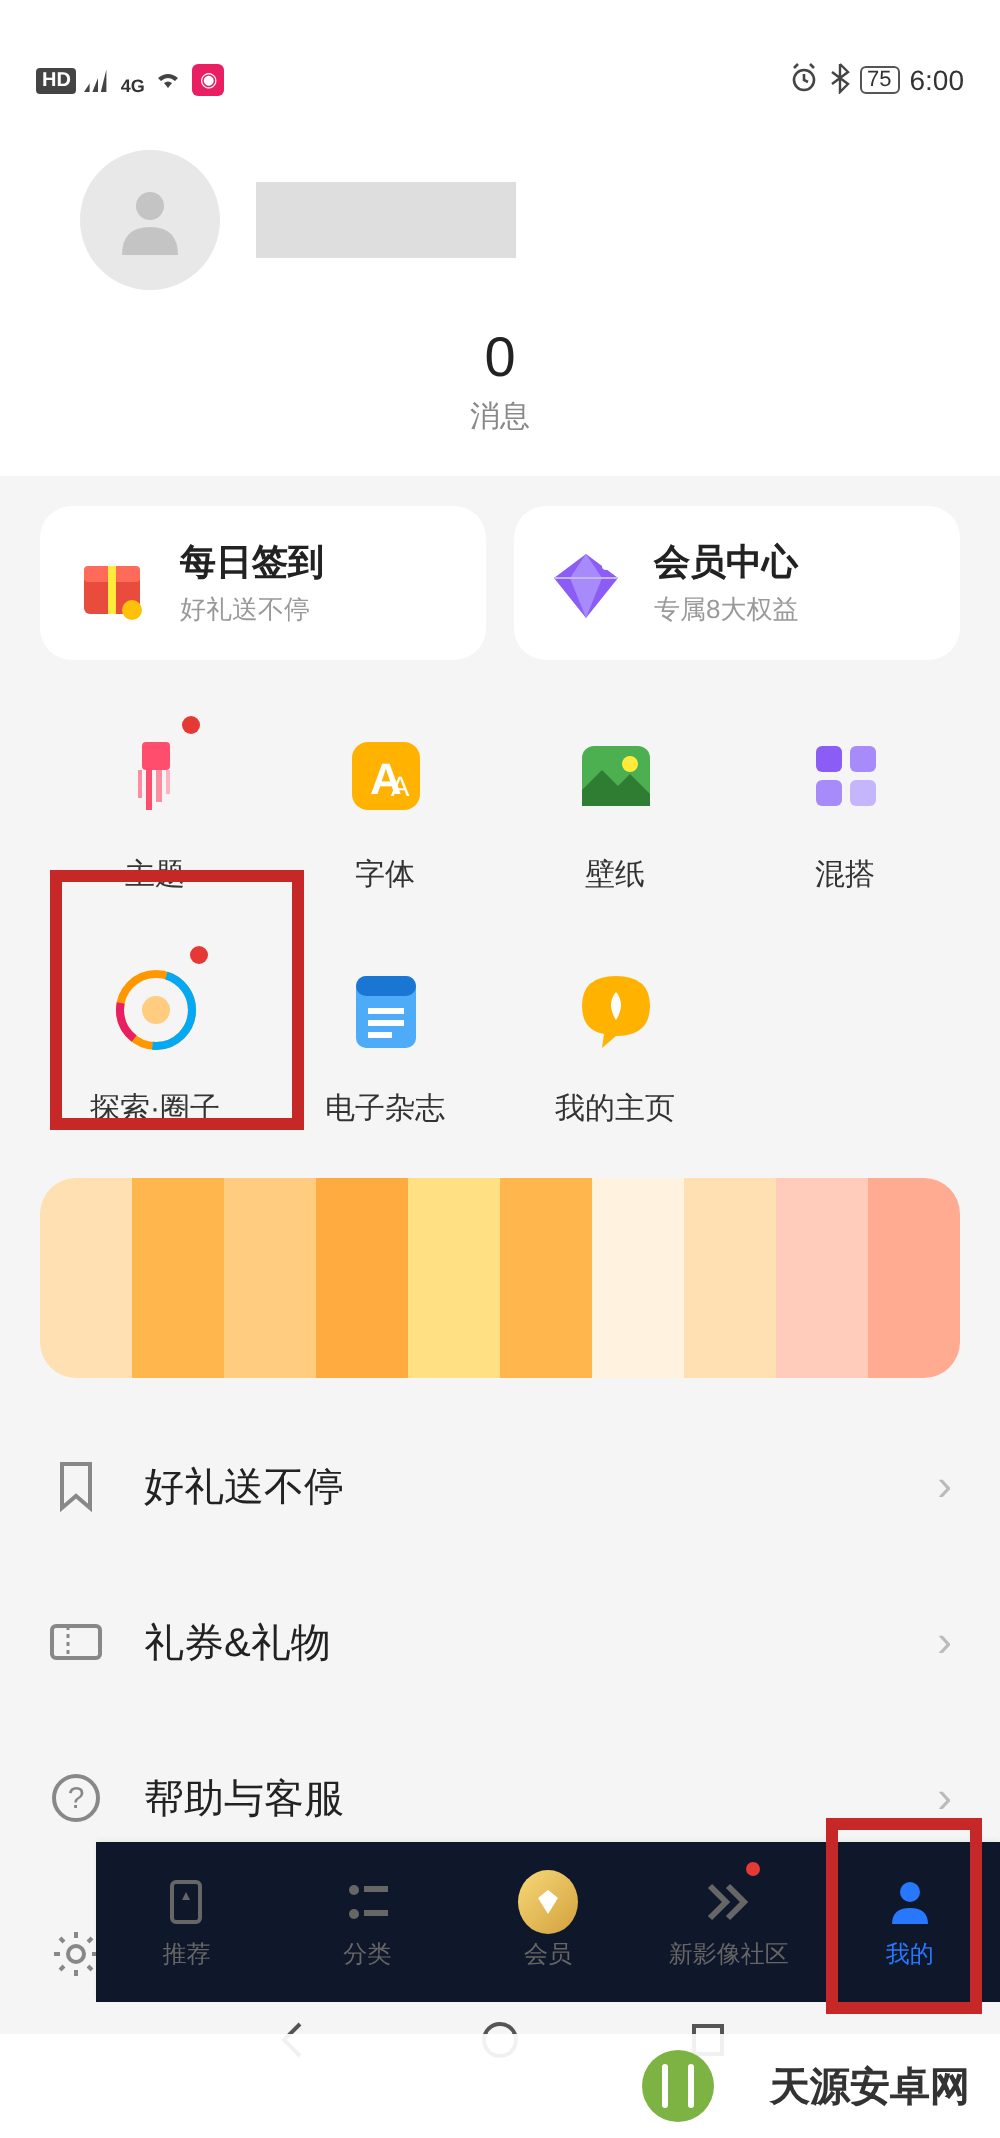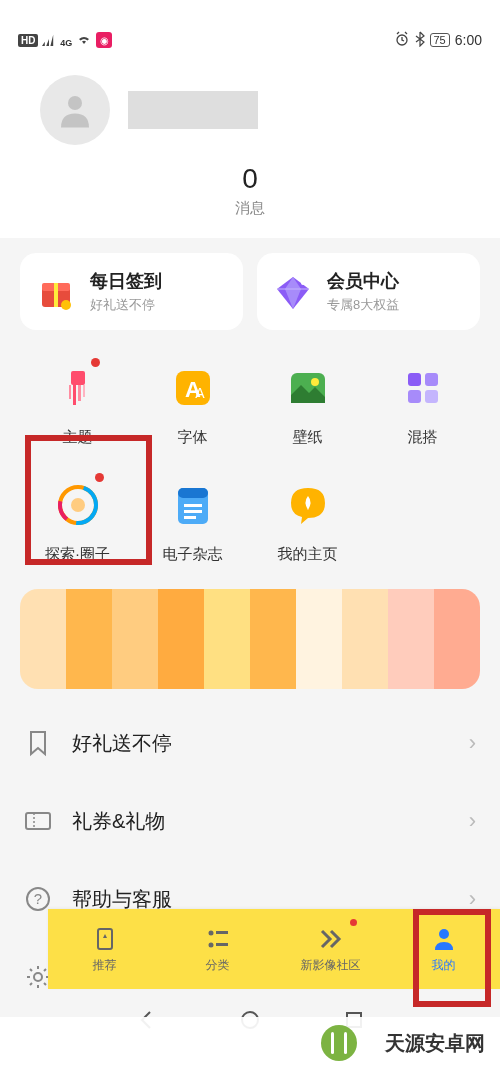--- a/index.html
+++ b/index.html
@@ -64,21 +64,21 @@
     .bp{flex:1;}
 
     
     .list{margin:15px 24px;}
     .list-row{display:flex;align-items:center;height:78px;gap:20px;}
     .list-icon{width:28px;height:28px;color:#888;display:flex;align-items:center;justify-content:center;}
     .list-label{flex:1;font-size:20px;color:#222;}
     .chev{color:#bbb;font-size:22px;}
 
     
-    .bottom-nav{position:absolute;bottom:80px;left:0;right:0;height:80px;background:#fde047;display:flex;box-shadow:0 -1px 3px rgba(0,0,0,.05);margin-left:48px;}
+    .bottom-nav{position:absolute;bottom:68px;left:0;right:0;height:80px;background:#0f172a;display:flex;box-shadow:0 -1px 3px rgba(0,0,0,.05);margin-left:48px;}
     .nav-item{flex:1;display:flex;flex-direction:column;align-items:center;justify-content:center;position:relative;}
     .nav-icon{width:30px;height:30px;display:flex;align-items:center;justify-content:center;color:#666;}
     .nav-label{font-size:12px;color:#666;margin-top:3px;}
     .nav-active .nav-icon,.nav-active .nav-label{color:#2878ff;}
     .nav-dot{position:absolute;top:10px;right:30px;width:7px;height:7px;background:#e53935;border-radius:50%;}
     .member-circle{width:32px;height:32px;border-radius:50%;background:linear-gradient(135deg,#f8d878,#d1a13c);display:flex;align-items:center;justify-content:center;}
 
     
     .sys-nav{position:absolute;bottom:26px;left:0;right:0;height:42px;display:flex;justify-content:center;gap:80px;align-items:center;color:#555;}
     .sys-nav svg{width:24px;height:24px;}
@@ -345,20 +345,30 @@
       <svg width="26" height="26" viewBox="0 0 26 26">
           <circle cx="6" cy="7" r="2.5" fill="#666"></circle>
           <circle cx="6" cy="19" r="2.5" fill="#666"></circle>
           <rect x="11" y="5" width="12" height="3" fill="#666"></rect>
           <rect x="11" y="17" width="12" height="3" fill="#666"></rect>
         </svg>
     </div>
     <div class="nav-label">分类</div>
   </div>
   <div class="nav-item">
+    <div class="nav-icon">
+      <div class="member-circle">
+          <svg width="16" height="16" viewBox="0 0 16 16">
+            <path d="M3 6 L8 2 L13 6 L8 14 Z" fill="#fff"></path>
+          </svg>
+        </div>
+    </div>
+    <div class="nav-label">会员</div>
+  </div>
+  <div class="nav-item">
     <span class="nav-dot"></span>
     <div class="nav-icon">
       <svg width="26" height="26" viewBox="0 0 26 26">
           <path d="M4 5 L12 13 L4 21 M13 5 L21 13 L13 21" fill="none" stroke="#666" stroke-width="3"></path>
         </svg>
     </div>
     <div class="nav-label">新影像社区</div>
   </div>
   <div class="nav-item nav-active">
     <div class="nav-icon">

